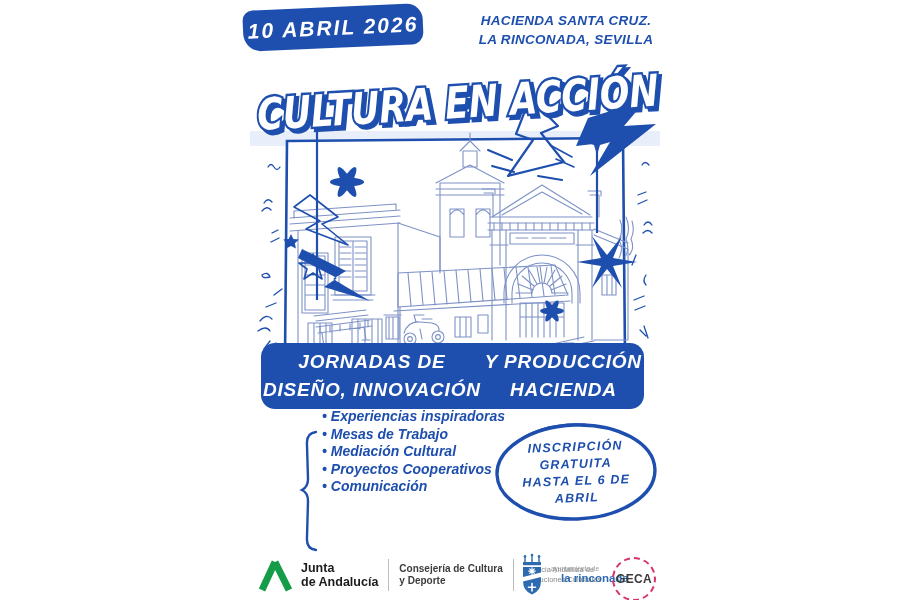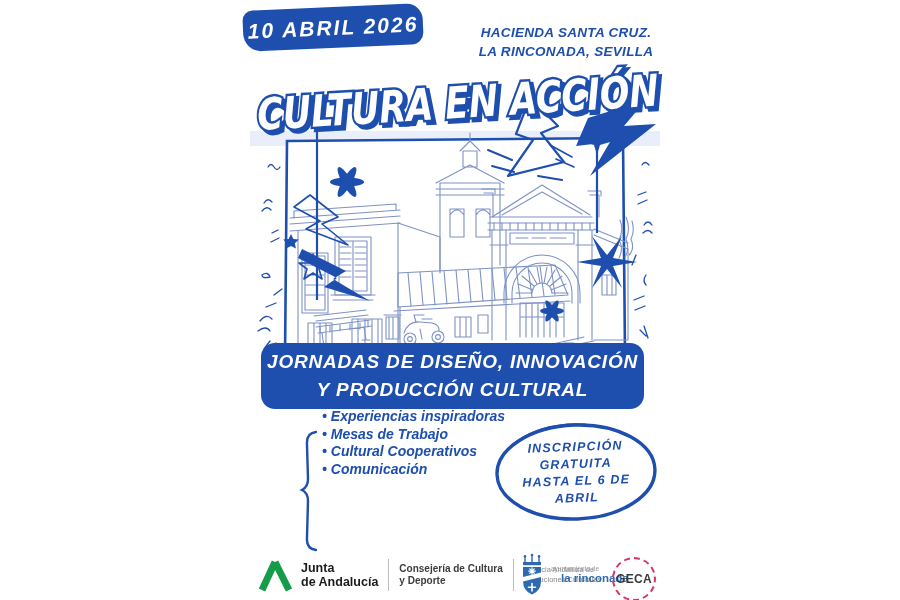--- a/index.html
+++ b/index.html
@@ -8,30 +8,30 @@
   }
   html,body{margin:0;padding:0;background:#fff;}
   body{width:900px;height:600px;font-family:"Liberation Sans",sans-serif;overflow:hidden;}
   .poster{position:relative;width:900px;height:600px;background:#fff;}
 
   .sky-band{position:absolute;left:250px;top:131px;width:410px;height:15px;background:#e9effa;}
 
   .date-badge{position:absolute;left:243px;top:7px;width:180px;height:41px;background:var(--blue);
     border-radius:10px 16px 12px 18px;transform:rotate(-2.5deg);display:flex;align-items:center;justify-content:center;
     color:#fff;font-style:italic;font-weight:bold;font-size:21px;letter-spacing:2px;}
-  .location{position:absolute;left:464px;top:24px;width:204px;text-align:center;color:var(--blue);
+  .location{position:absolute;left:464px;top:12px;width:204px;text-align:center;color:var(--blue);
     font-style:italic;font-weight:bold;font-size:13.5px;line-height:1.4;letter-spacing:.3px;}
 
   .title-svg{position:absolute;left:246px;top:56px;width:420px;height:96px;}
 
   .illus{position:absolute;left:250px;top:125px;width:410px;height:240px;}
   .bolts{position:absolute;left:478px;top:92px;width:195px;height:95px;}
 
   .subtitle-banner{position:absolute;left:261px;top:343px;width:383px;height:66px;background:var(--blue);
-    border-radius:14px;display:flex;flex-direction:column;align-items:center;justify-content:center;
+    border-radius:14px;display:flex;flex-direction:row;align-items:center;justify-content:center;
     color:#fff;font-style:italic;font-weight:bold;font-size:19px;letter-spacing:.8px;line-height:1.5;text-align:center;}
 
   .topics{position:absolute;left:322px;top:408px;width:200px;color:var(--blue);
     font-style:italic;font-weight:bold;font-size:14px;line-height:17.5px;}
   .topic{white-space:nowrap;}
   .topic::before{content:"• ";font-weight:bold;}
   .brace{position:absolute;left:298px;top:429px;width:22px;height:124px;}
 
   .oval-badge{position:absolute;left:492px;top:419px;width:168px;height:108px;transform:rotate(-2deg);}
   .oval-badge svg{position:absolute;left:0;top:0;}
@@ -170,30 +170,31 @@
     <div>LA RINCONADA, SEVILLA</div>
   </div>
 
   <svg class="title-svg" viewBox="0 0 420 96">
     <text x="212" y="62" text-anchor="middle" font-family="DejaVu Sans, sans-serif" font-size="44" font-weight="bold" font-style="italic" textLength="402" lengthAdjust="spacingAndGlyphs" transform="rotate(-3.5 210 48)" fill="#1e4fae" stroke="#1e4fae" stroke-width="5" style="paint-order:stroke" dx="3" dy="3">CULTURA EN ACCIÓN</text>
     <text x="212" y="62" text-anchor="middle" font-family="DejaVu Sans, sans-serif" font-size="44" font-weight="bold" font-style="italic" textLength="402" lengthAdjust="spacingAndGlyphs" transform="rotate(-3.5 210 48)" fill="#ffffff" stroke="#1e4fae" stroke-width="5" style="paint-order:stroke">CULTURA EN ACCIÓN</text>
   </svg>
 
   <div class="subtitle-banner">
     <div>JORNADAS DE DISEÑO, INNOVACIÓN</div>
-    <div>Y PRODUCCIÓN CULTURAL</div>
+    <div>Y PRODUCCIÓN HACIENDA</div>
   </div>
 
   <svg class="brace" viewBox="0 0 22 124">
     <path d="M18,3 Q8,4 9,16 L10,50 Q10,58 4,61 Q10,64 10,72 L9,108 Q8,120 18,121" stroke="#1e4fae" stroke-width="2.4" fill="none" stroke-linecap="round"></path>
   </svg>
   <div class="topics">
     <div class="topic">Experiencias inspiradoras</div>
     <div class="topic">Mesas de Trabajo</div>
-    <div class="topic">Cultural Cooperativos</div>
+    <div class="topic">Mediación Cultural</div>
+    <div class="topic">Proyectos Cooperativos</div>
     <div class="topic">Comunicación</div>
   </div>
 
   <div class="oval-badge">
     <svg width="168" height="108" viewBox="0 0 168 108">
       <ellipse cx="84" cy="53" rx="79" ry="47" stroke="#1e4fae" stroke-width="3.4" fill="none"></ellipse>
       <path d="M20,25 Q50,2 95,6" stroke="#1e4fae" stroke-width="2.4" fill="none" stroke-linecap="round"></path>
     </svg>
     <div class="oval-text">
       <div>INSCRIPCIÓN</div>

